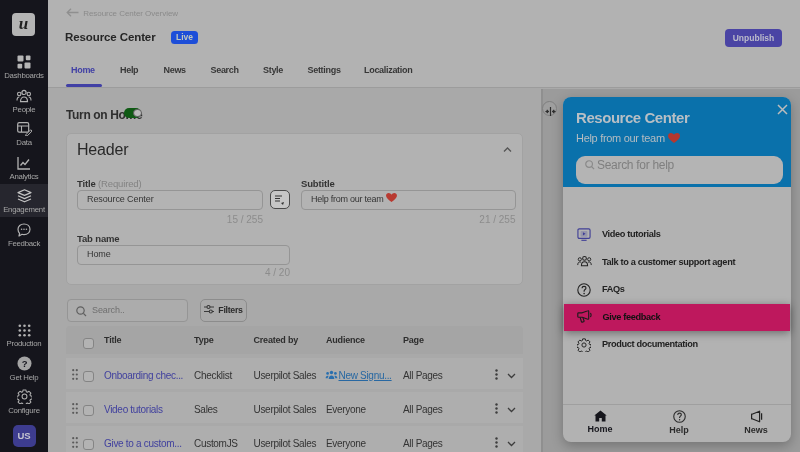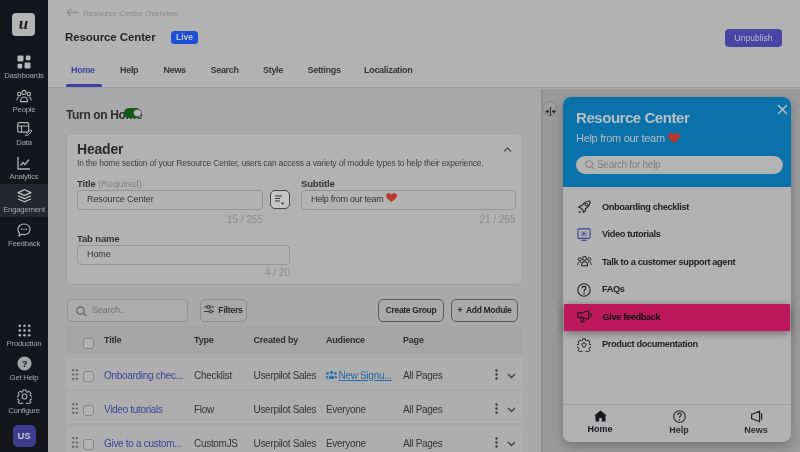--- a/index.html
+++ b/index.html
@@ -13,21 +13,21 @@
   .snav svg { display:block; margin:0 auto 2px; }
   .sactive { background:#26262e; }
   #logo { position:absolute; left:12px; top:12.5px; width:23px; height:23px; background:#b4b4b4; border-radius:4px; color:#1f1f1f; font-family:"Liberation Serif",serif; font-style:italic; font-weight:bold; font-size:17px; text-align:center; line-height:22px; }
   #usbox { position:absolute; left:12.5px; top:425px; width:23px; height:22px; background:#3d3c8f; border-radius:5px; color:#c4c4d0; font-weight:bold; font-size:9.5px; text-align:center; line-height:22px; }
 
   
   #topbar { left:48px; top:0; width:752px; height:88px; background:#b2b2b2; border-bottom:1px solid #9c9c9c; z-index:2; }
   #backrow { position:absolute; left:18px; top:8px; color:#8a8a8a; font-size:8px; letter-spacing:-0.05px; }
   #pagetitle { position:absolute; left:17px; top:31px; font-size:11.5px; font-weight:bold; color:#262626; letter-spacing:-0.1px; }
   #livebadge { position:absolute; left:123px; top:30.5px; width:27px; height:13.5px; background:#1d4ed8; border-radius:3.5px; color:#bfc7bf; font-size:8.5px; font-weight:bold; text-align:center; line-height:13.5px; }
-  #unpublish { position:absolute; left:677px; top:29px; width:57px; height:18px; background:#4a44a4; border-radius:4px; color:#bcbccb; font-size:8.5px; font-weight:normal; text-align:center; line-height:18px; }
+  #unpublish { position:absolute; left:677px; top:29px; width:57px; height:18px; background:#4a44a4; border-radius:4px; color:#bcbccb; font-size:8.5px; font-weight:bold; text-align:center; line-height:18px; }
   .tab { position:absolute; top:65px; font-size:9px; color:#373737; font-weight:bold; letter-spacing:-0.3px; }
   #tabline { position:absolute; left:18px; top:84px; width:36px; height:3px; background:#4140a5; border-radius:2px; }
 
   
   #content { left:48px; top:89px; width:494px; height:363px; background:#a9a9a9; z-index:1; }
   #turnon { position:absolute; left:18px; top:18.5px; font-size:12px; font-weight:bold; color:#2e2e2e; letter-spacing:-0.35px; }
   #toggle { position:absolute; left:75.5px; top:19px; width:17.5px; height:9.7px; background:#0f5a14; border-radius:5px; }
   #toggle .knob { position:absolute; right:-0.5px; top:0.6px; width:8.4px; height:8.4px; background:#bababa; border:1px solid #5e5e5e; border-radius:50%; }
 
   #card { position:absolute; left:18px; top:44px; width:457px; height:152px; background:#b2b2b2; border:1px solid #a2a2a2; border-radius:5px; }
@@ -48,21 +48,21 @@
 
   
   #preview { left:542px; top:89px; width:258px; height:363px; background:#9b9b9b; z-index:1; }
   #vline { left:541px; top:89px; width:1.5px; height:363px; background:#8f8f8f; z-index:2; }
   #handle { left:542px; top:101px; width:15px; height:15px; background:#9e9e9e; border:1px solid #7e7e7e; border-radius:50%; z-index:6; }
 
   #panel { left:563px; top:97px; width:228px; height:345px; background:#b2b2b2; border-radius:8px; box-shadow:0 4px 12px rgba(0,0,0,.25); z-index:3; }
   #bluehead { position:absolute; left:0; top:0; width:228px; height:90px; background:#0a71ab; border-radius:8px 8px 0 0; }
   #ptitle { position:absolute; left:13px; top:12px; font-size:15px; font-weight:bold; color:#b8bfc5; letter-spacing:-0.45px; }
   #psub { position:absolute; left:13px; top:34.5px; font-size:11px; color:#b5bcc1; letter-spacing:-0.3px; }
-  #pill { position:absolute; left:13px; top:59px; width:207px; height:18px; background:#b4b4b4; border-radius:9px; font-size:10px; color:#7f7f7f; line-height:18px; padding-left:21px; letter-spacing:-0.3px; }
+  #pill { position:absolute; left:13px; top:59px; width:207px; height:28px; background:#b4b4b4; border-radius:9px; font-size:12px; color:#7f7f7f; line-height:18px; padding-left:21px; letter-spacing:-0.3px; }
   .pitem { position:absolute; left:0; width:228px; height:27px; }
   .pitem .txt { position:absolute; left:39px; top:7.5px; font-size:9.2px; font-weight:bold; color:#222; letter-spacing:-0.35px; }
   .pitem svg { position:absolute; left:14px; top:6px; }
   #pnavline { position:absolute; left:0; top:307px; width:228px; height:1px; background:#9f9f9f; }
   .pnav { position:absolute; top:313px; width:60px; text-align:center; font-size:9px; font-weight:bold; color:#2c2c2c; }
   .pnav svg { display:block; margin:0 auto 2px; }
 
   
   #spot { left:564px; top:304px; width:226px; height:27px; background:#be185d; z-index:7; box-shadow:0 2px 9px rgba(0,0,0,.4); }
   #spot .txt { position:absolute; left:38.5px; top:7.5px; font-size:9.2px; font-weight:bold; color:#111; letter-spacing:-0.35px; }
@@ -91,25 +91,24 @@
   <div id="tabline"></div>
 </div>
 
 <div id="content" class="abs">
   <div id="turnon">Turn on Home</div>
   <div id="toggle">
       <div class="knob"></div>
     </div>
 
   <div id="card">
-    <div style="position:absolute;left:10px;top:7px;font-size:14px;font-weight:bold;color:#292929;letter-spacing:-0.2px;">Header</div>
+    <div style="position:absolute;left:10px;top:7px;font-size:16px;font-weight:normal;color:#292929;letter-spacing:-0.2px;">Header</div>
     <svg style="position:absolute;right:10px;top:13px;" width="9" height="6" viewBox="0 0 9 6">
         <path d="M1 4.5 L4.5 1 L8 4.5" stroke="#555" stroke-width="1.3" fill="none"></path>
       </svg>
-    <div style="position:absolute;left:10px;top:24px;font-size:8.5px;letter-spacing:-0.2px;color:#3f3f3f;white-space:nowrap;">In the home section of your Resource Center, users can access a variety of module types to help their experience.</div>
     <div class="lbl" style="position:absolute;left:10px;top:44px;">Title <span class="muted">(Required)</span></div>
     <div class="inp" style="left:10px;top:56px;width:186px;">Resource Center</div>
     <div style="position:absolute;left:202.5px;top:56px;width:20.5px;height:19px;border:1px solid #4a4a4a;border-radius:5px;background:#c6c6c6;">
       <svg width="11" height="11" viewBox="0 0 11 11" style="margin:4px 0 0 4px;">
           <path d="M0 1h7 M0 3.5h5 M0 6h5" stroke="#333" stroke-width="1.2"></path>
           <path d="M6 8l3-1-1 3z" fill="#333"></path>
         </svg>
     </div>
     <div class="cnt" style="left:120px;top:80px;width:76px;text-align:right;">15 / 255</div>
     <div class="lbl" style="position:absolute;left:234px;top:44px;">Subtitle</div>
@@ -130,22 +129,20 @@
         <path d="M7.4 7.4 L10 10" stroke="#606060" stroke-width="1.2"></path>
       </svg>
   </div>
   <div class="btn" style="left:152px;top:210px;width:47px;border:1px solid #8c8c8c;border-radius:5px;color:#2b2b2b;font-weight:bold;font-size:8.8px;letter-spacing:-0.3px;">
     <svg width="10" height="9" viewBox="0 0 10 9" style="vertical-align:-1px;margin-right:4px;">
         <path d="M0 2h3 M6 2h4 M0 6.5h5 M8 6.5h2" stroke="#3a3a3a" stroke-width="1.1"></path>
         <circle cx="4.5" cy="2" r="1.5" stroke="#3a3a3a" stroke-width="1.1" fill="none"></circle>
         <circle cx="6.8" cy="6.5" r="1.5" stroke="#3a3a3a" stroke-width="1.1" fill="none"></circle>
       </svg>Filters
   </div>
-  <div class="btn" style="left:330px;top:210px;width:66px;border:1px solid #5a5a5a;border-radius:5px;color:#262626;font-weight:bold;font-size:8.5px;letter-spacing:-0.3px;">Create Group</div>
-  <div class="btn" style="left:403px;top:210px;width:67px;border:1px solid #5a5a5a;border-radius:5px;color:#262626;font-weight:bold;font-size:8.5px;letter-spacing:-0.3px;">+&nbsp; Add Module</div>
 
   <div id="tbl">
     <div class="thead">
       <div class="cb" style="left:17px;top:11.5px;"></div>
       <span class="col-title" style="position:absolute;top:8.5px;">Title</span>
       <span class="col-type" style="position:absolute;top:8.5px;">Type</span>
       <span class="col-cby" style="position:absolute;top:8.5px;">Created by</span>
       <span class="col-aud" style="position:absolute;top:8.5px;">Audience</span>
       <span class="col-page" style="position:absolute;top:8.5px;">Page</span>
     </div>
@@ -192,21 +189,21 @@
             <circle cx="1.2" cy="1.2" r="1.1"></circle>
             <circle cx="4.8" cy="1.2" r="1.1"></circle>
             <circle cx="1.2" cy="5.5" r="1.1"></circle>
             <circle cx="4.8" cy="5.5" r="1.1"></circle>
             <circle cx="1.2" cy="9.8" r="1.1"></circle>
             <circle cx="4.8" cy="9.8" r="1.1"></circle>
           </g>
         </svg>
       <div class="cb" style="left:17px;top:13px;"></div>
       <span class="col-title rowlink" style="position:absolute;top:11.5px;">Video tutorials</span>
-      <span class="col-type" style="position:absolute;top:11.5px;">Flow</span>
+      <span class="col-type" style="position:absolute;top:11.5px;">Sales</span>
       <span class="col-cby" style="position:absolute;top:11.5px;">Userpilot Sales</span>
       <span class="col-aud" style="position:absolute;top:11.5px;">Everyone</span>
       <span class="col-page" style="position:absolute;top:11.5px;">All Pages</span>
       <svg style="position:absolute;left:429px;top:11px;" width="3" height="11" viewBox="0 0 3 11">
           <g fill="#3d3d3d">
             <circle cx="1.5" cy="1.5" r="1.2"></circle>
             <circle cx="1.5" cy="5.5" r="1.2"></circle>
             <circle cx="1.5" cy="9.5" r="1.2"></circle>
           </g>
         </svg>
@@ -266,28 +263,20 @@
       <svg style="position:absolute;left:9px;top:4px;" width="10" height="10" viewBox="0 0 11 11">
           <circle cx="4.5" cy="4.5" r="3.7" stroke="#8a8a8a" stroke-width="1.3" fill="none"></circle>
           <path d="M7.4 7.4 L10 10" stroke="#8a8a8a" stroke-width="1.3"></path>
         </svg>
     </div>
     <svg style="position:absolute;right:3px;top:7px;" width="11" height="11" viewBox="0 0 11 11">
         <path d="M1 1 L10 10 M10 1 L1 10" stroke="#bcbcbc" stroke-width="1.5"></path>
       </svg>
   </div>
 
-  <div class="pitem" style="top:97px;">
-    <svg width="14" height="14" viewBox="0 0 14 14">
-        <path d="M12.9 1.1 C10.5 0.9 8.1 1.9 6.6 3.7 L5.2 5.5 L3.2 5.9 L1.6 7.5 L3.9 8 L6 10.1 L6.5 12.4 L8.1 10.8 L8.5 8.8 L10.3 7.4 C12.1 5.9 13.1 3.5 12.9 1.1 Z" stroke="#222" stroke-width="1.1" fill="none" stroke-linejoin="round"></path>
-        <circle cx="9.2" cy="4.6" r="1.3" stroke="#222" stroke-width="1" fill="none"></circle>
-        <path d="M3 10.9 C2.3 11.6 2 12.7 2 12.7 C2 12.7 3.1 12.4 3.8 11.7" stroke="#222" stroke-width="1" fill="none"></path>
-      </svg>
-    <span class="txt">Onboarding checklist</span>
-  </div>
   <div class="pitem" style="top:124.5px;">
     <svg width="14" height="13" viewBox="0 0 16 15">
         <rect x="1" y="1" width="14" height="11" rx="1.5" stroke="#403f96" stroke-width="1.3" fill="none"></rect>
         <rect x="4" y="3.5" width="8" height="6.5" rx="1" fill="#403f96" opacity=".25"></rect>
         <path d="M6.8 4.8 L9.8 6.7 L6.8 8.6 Z" fill="#403f96"></path>
         <path d="M5 14.2 H11" stroke="#403f96" stroke-width="1.3"></path>
       </svg>
     <span class="txt">Video tutorials</span>
   </div>
   <div class="pitem" style="top:152px;">

